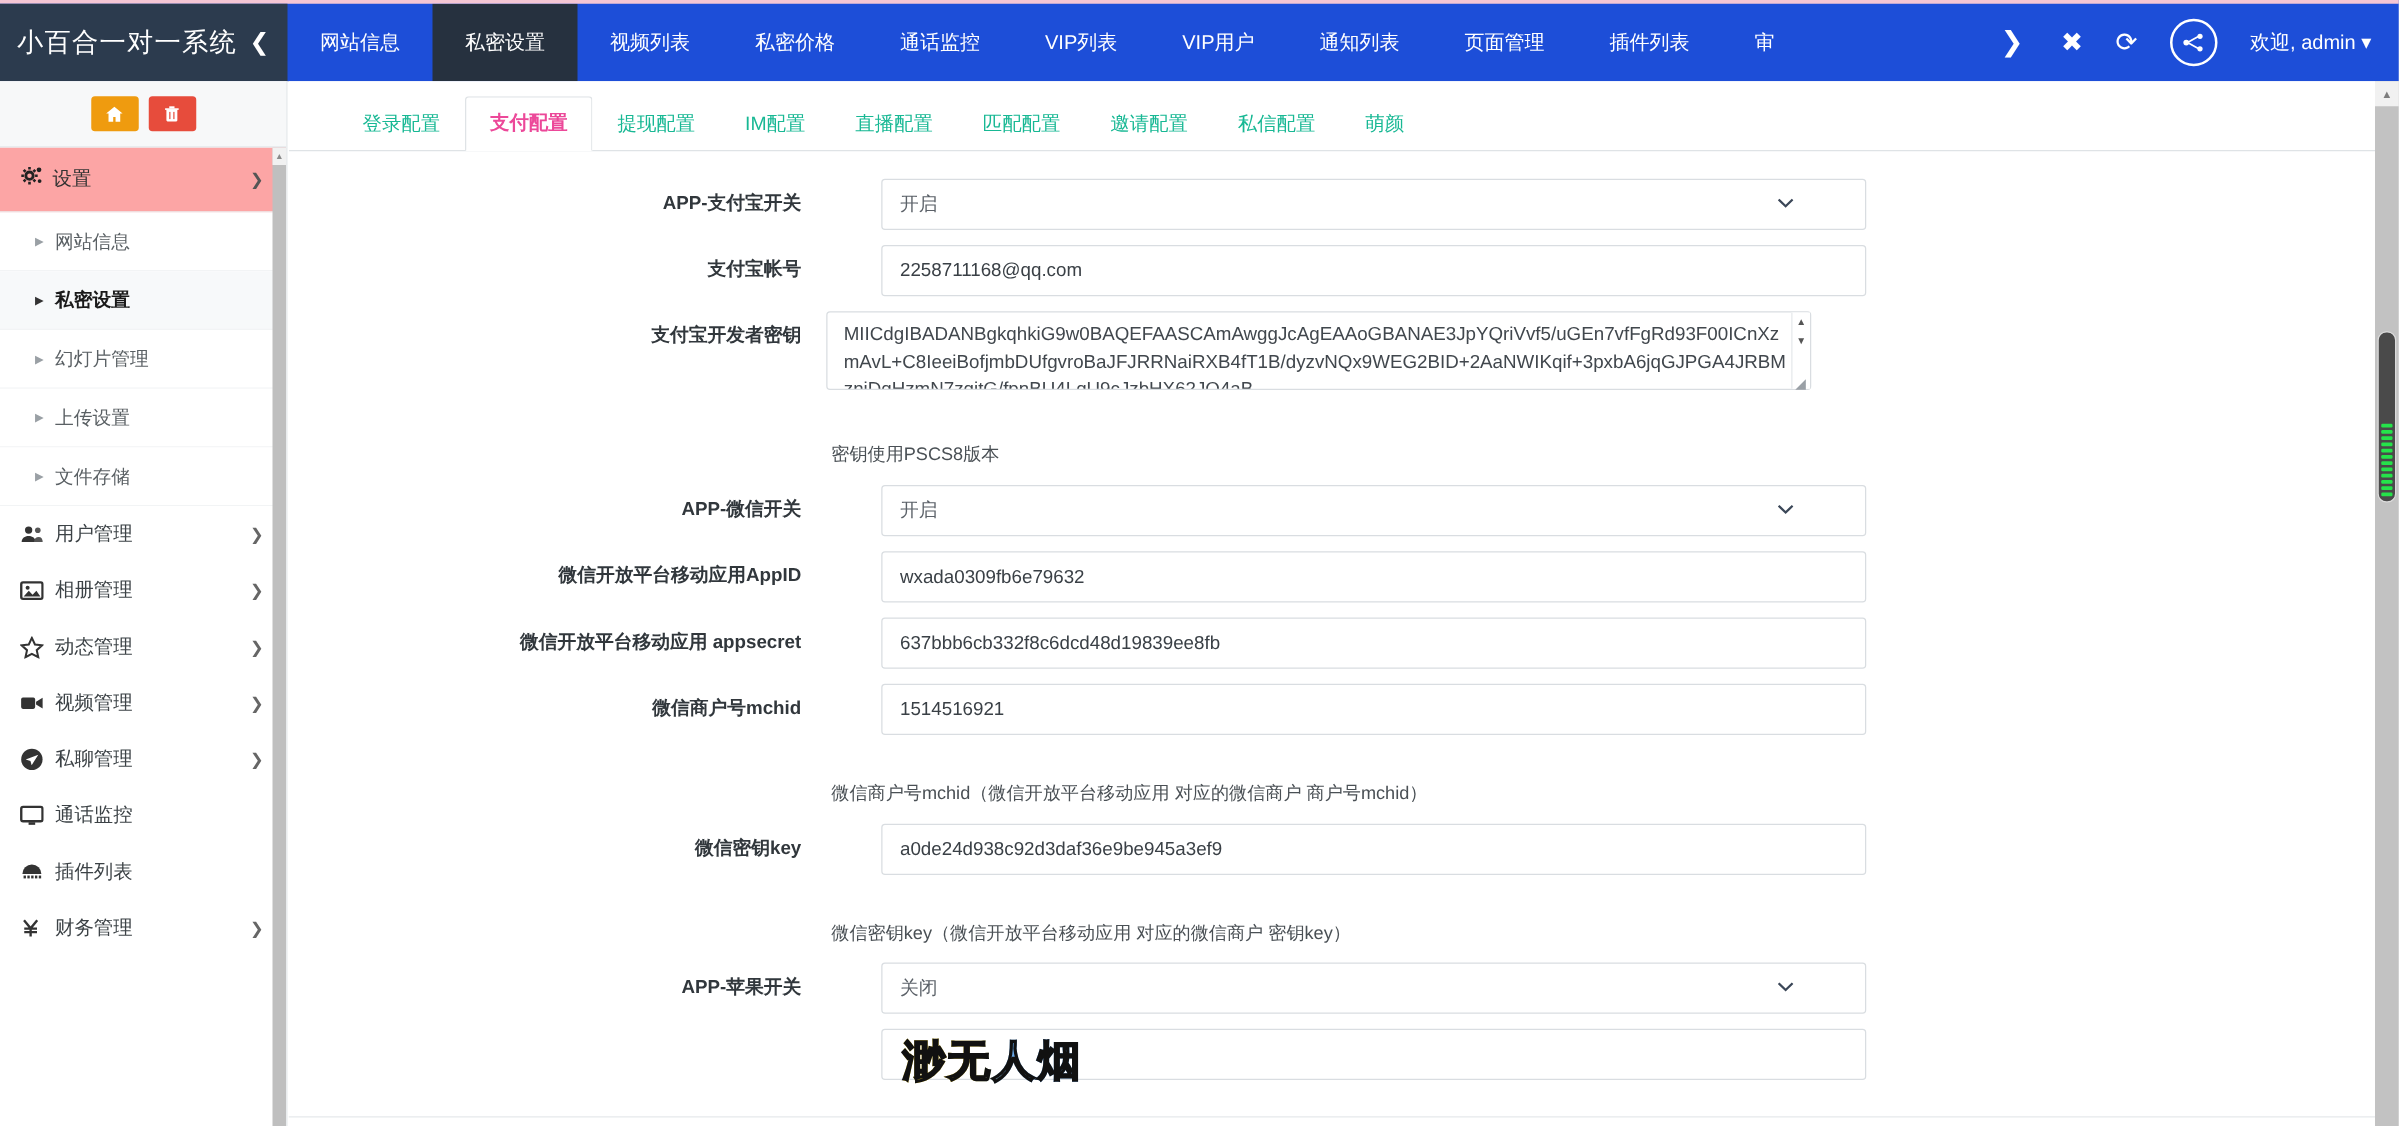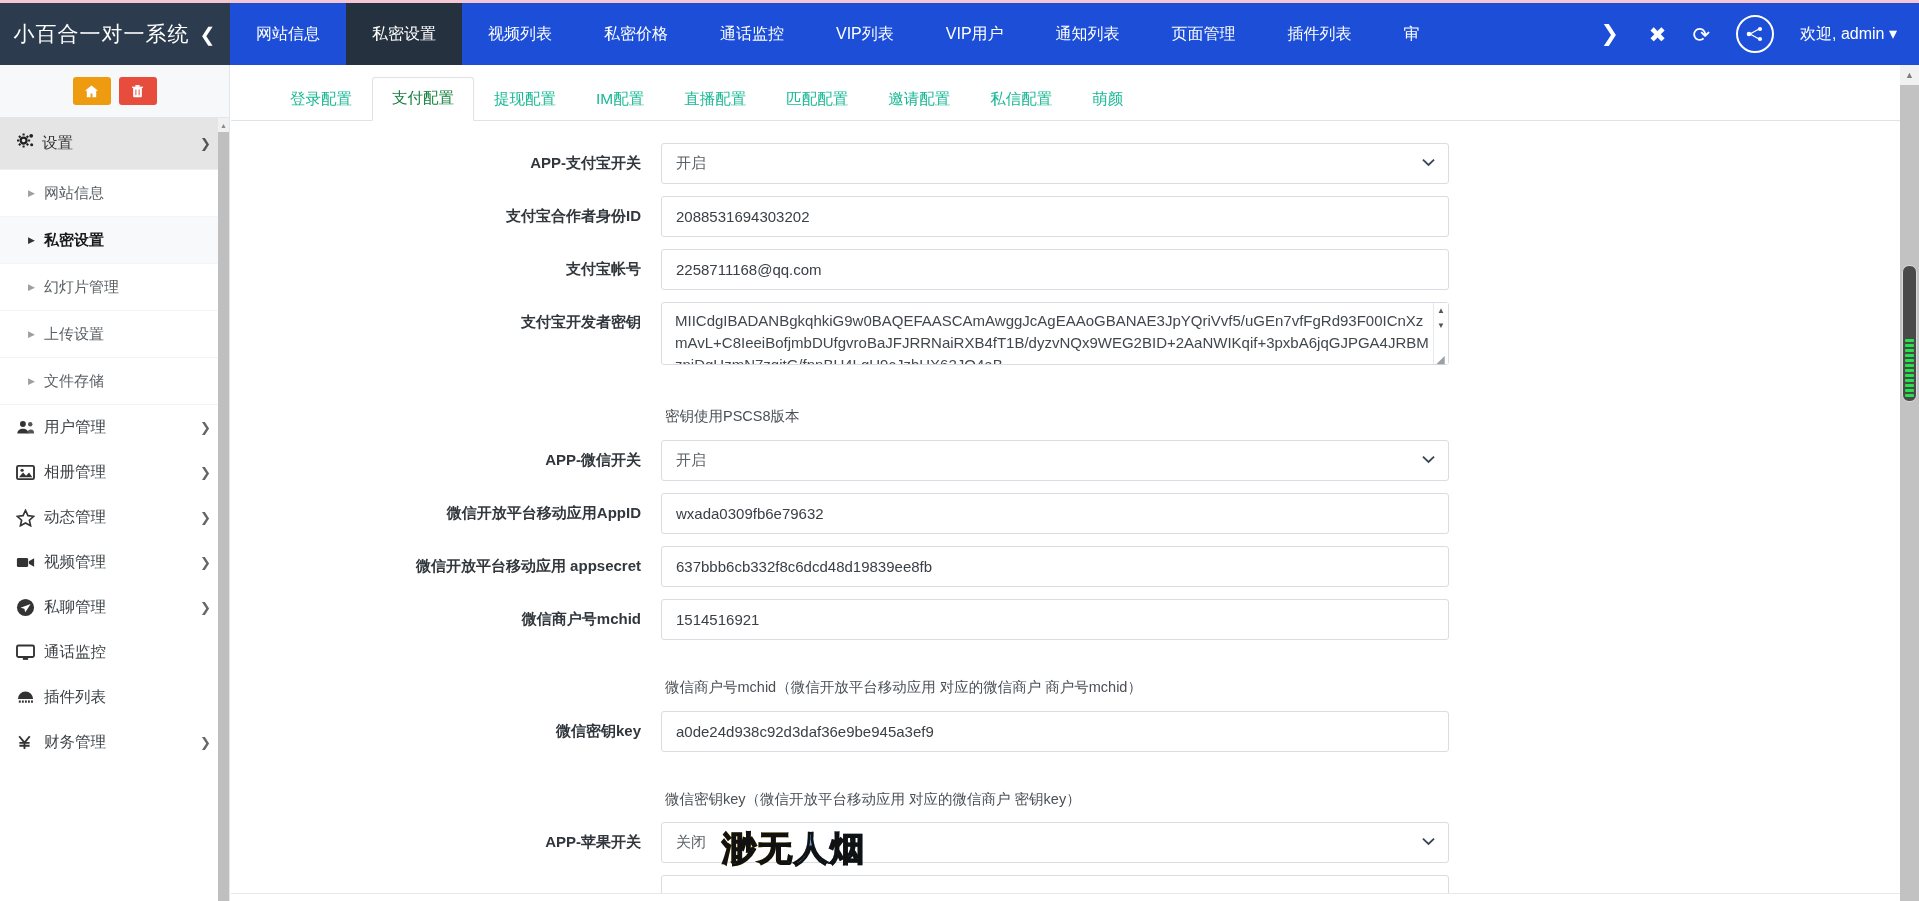--- a/index.html
+++ b/index.html
@@ -97,21 +97,21 @@
 
   .side-scroll {
     position: relative;
     height: 783px;
     overflow: hidden;
   }
   .side-group-head {
     display: flex; align-items: center;
     height: 52px;
     padding: 0 18px 0 16px;
-    background: #e5e5e5;
+    background: #fca5a5;
     cursor: pointer;
     border-bottom: 1px solid #eceff1;
   }
   .side-group-head .sg-icon {
     width: 26px; font-size: 17px; color: #2b2b2b; flex: 0 0 26px;
   }
   .side-group-head .sg-label {
     flex: 1 1 auto; font-size: 15.5px; color: #333;
   }
   .side-group-head .sg-arrow { font-size: 13px; color: #555; }
@@ -173,25 +173,26 @@
     padding: 10px 19px 11px 19px;
     font-size: 15.5px;
     color: #18b894;
     cursor: pointer;
     border: 1px solid transparent;
     border-bottom: none;
     margin-bottom: -1px;
     white-space: nowrap;
   }
   .sub-tab.active {
-    color: #15803d;
+    color: #ec4899;
     background: #fff;
     border: 1px solid #dfe3e6;
     border-bottom: 1px solid #fff;
     border-radius: 3px 3px 0 0;
+    font-weight: bold;
   }
 
   .form-area { padding: 22px 0 0 0; position: relative; }
 
   .form-row {
     display: flex; align-items: flex-start;
     margin-bottom: 12px;
   }
   .form-label {
     width: 430px; flex: 0 0 430px;
@@ -204,20 +205,21 @@
 
   .inp, .sel {
     width: 100%; height: 41px;
     border: 1px solid #d9dde1;
     border-radius: 3px;
     padding: 0 14px;
     font-size: 15px; color: #3a4046;
     background: #fff;
     font-family: "Liberation Sans", "DejaVu Sans", sans-serif;
     outline: none;
+    margin-left: 44px;
   }
   .sel-wrap { position: relative; }
   .sel {
     appearance: none; -webkit-appearance: none; -moz-appearance: none;
     color: #5b6168; cursor: pointer;
   }
   .sel-caret {
     position: absolute; right: 14px; top: 12px;
     pointer-events: none; font-size: 13px; color: #3b4758;
   }
@@ -521,26 +523,20 @@
       <div class="form-control sel-wrap">
         <input class="sel" readonly="" value="开启" style="">
         <span class="sel-caret">
           <svg width="13" height="9" viewBox="0 0 14 9">
               <path d="M1 1.4 7 7.2 13 1.4" stroke="#3b4758" stroke-width="2" fill="none"></path>
             </svg>
         </span>
       </div>
     </div>
 
-    <div class="form-row">
-      <div class="form-label">支付宝合作者身份ID</div>
-      <div class="form-control">
-        <input class="inp" value="2088531694303202" style="">
-      </div>
-    </div>
 
     <div class="form-row">
       <div class="form-label">支付宝帐号</div>
       <div class="form-control">
         <input class="inp" value="2258711168@qq.com" style="">
       </div>
     </div>
 
     <div class="form-row">
       <div class="form-label">支付宝开发者密钥</div>

